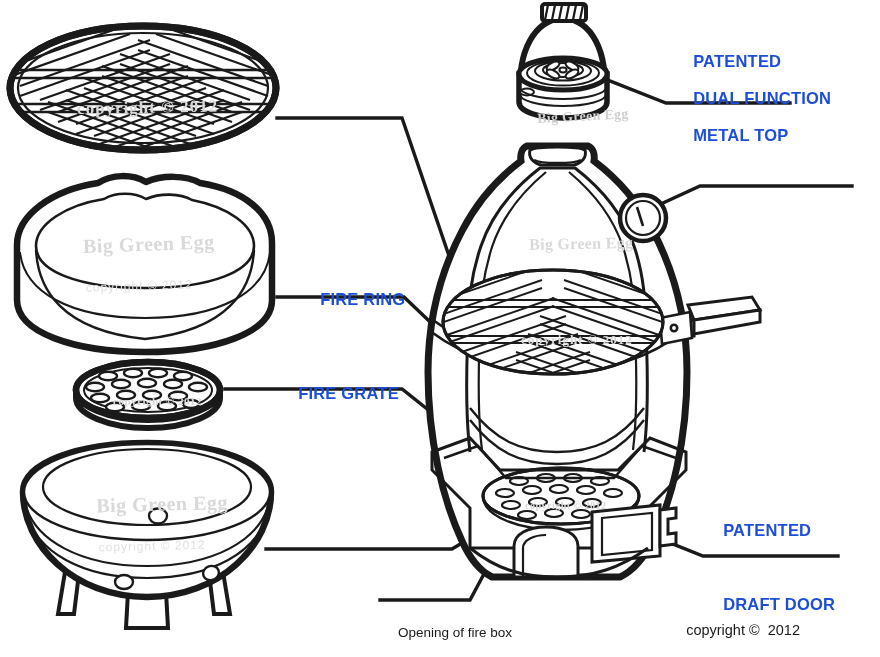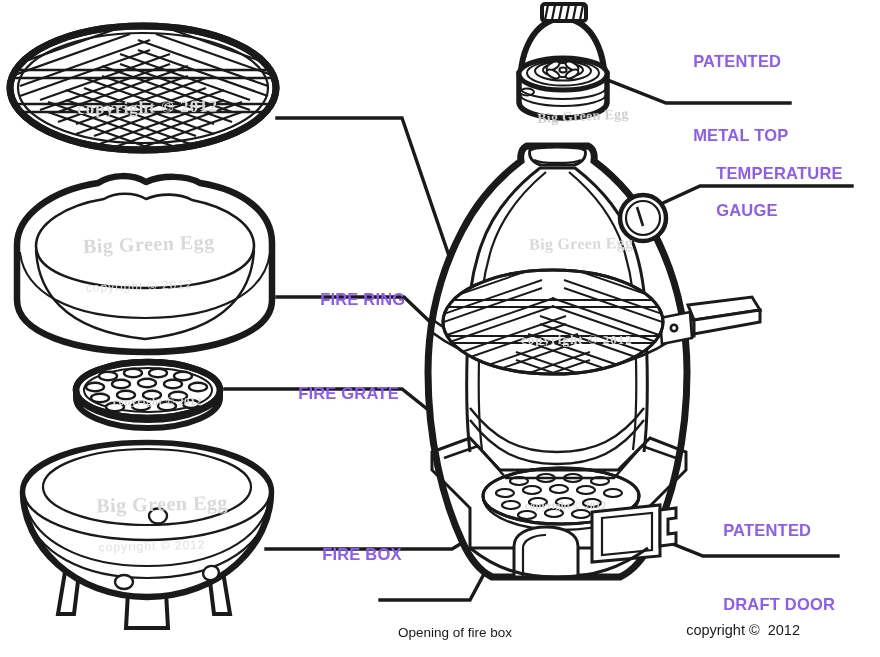--- a/index.html
+++ b/index.html
@@ -14,21 +14,21 @@
   #diagram-root{position:absolute;left:0;top:0;width:880px;height:657px;}
   svg#art{position:absolute;left:0;top:0;width:880px;height:657px;}
 
   .lbl{
     position:absolute;
     font-family:"Liberation Sans", sans-serif;
     font-weight:bold;
     font-size:16.5px;
     line-height:1.12;
     letter-spacing:0.2px;
-    color:#8b5cf6;
+    color:#1d4ed8;
     white-space:pre;
     text-transform:uppercase;
   }
   .note{
     position:absolute;
     font-family:"Liberation Sans", sans-serif;
     font-weight:normal;
     font-size:13.5px;
     line-height:1.28;
     color:#1a1a1a;
@@ -447,34 +447,27 @@
 
 
   <div class="lbl" style="left:279px; top:366px;">
     <span>FIRE GRATE</span>
   </div>
 
   <div class="lbl" style="left:301px; top:272px;">
     <span>FIRE RING</span>
   </div>
 
-  <div class="lbl" style="left:303px; top:527px;">
-    <span>FIRE BOX</span>
-  </div>
 
   <div class="lbl" style="left:674px; top:34px;">
     <span>PATENTED</span><br>
-    <br>
+    <span>DUAL FUNCTION</span><br>
     <span>METAL TOP</span>
   </div>
 
-  <div class="lbl" style="left:697px; top:146px;">
-    <span>TEMPERATURE</span><br>
-    <span>GAUGE</span>
-  </div>
 
   <div class="lbl" style="left:704px; top:503px;">
     <span>PATENTED</span><br>
     <br>
     <span>DRAFT DOOR</span>
   </div>
 
   <div class="note" style="left:383px; top:607px;">
     <span>Opening of fire box</span><br>
     <br>

